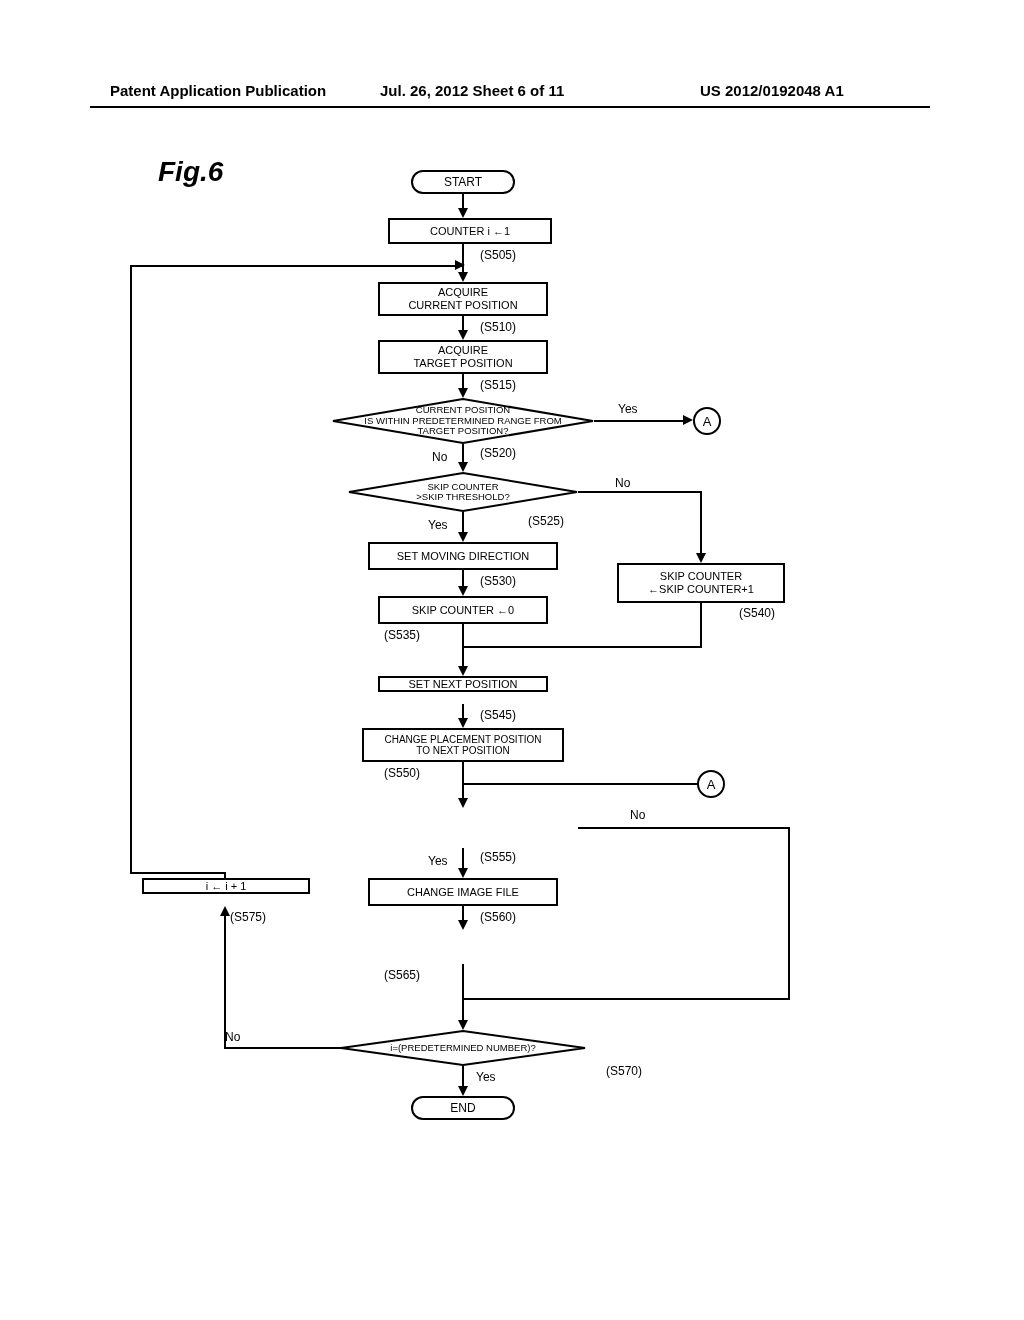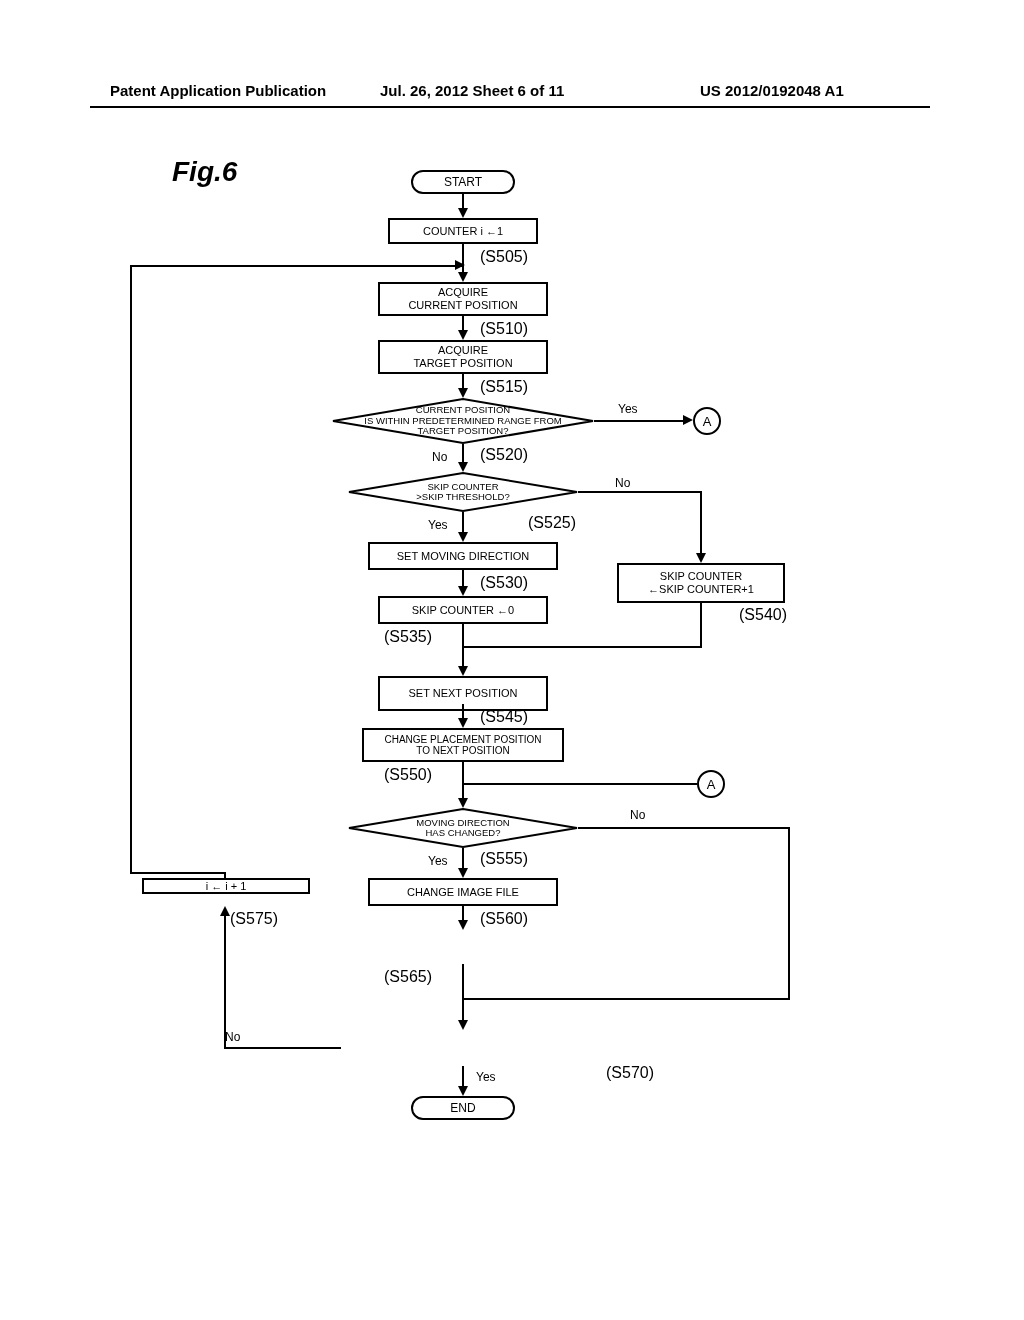--- a/index.html
+++ b/index.html
@@ -29,21 +29,20 @@
     height: 2px;
     background: #000;
   }
   .fig-label {
     position: absolute;
     top: 156px;
     left: 158px;
     font-size: 28px;
     font-weight: bold;
     font-style: italic;
-    margin-left: 14px;
   }
   .flowchart {
     position: absolute;
     top: 170px;
     left: 0;
     width: 1024px;
     height: 1100px;
   }
   .terminator {
     position: absolute;
@@ -89,21 +88,21 @@
     background: #fff;
     display: flex;
     align-items: center;
     justify-content: center;
     font-size: 13px;
     width: 28px;
     height: 28px;
   }
   .step-label {
     position: absolute;
-    font-size: 16px;
+    font-size: 12px;
   }
   .branch-label {
     position: absolute;
     font-size: 12px;
   }
   .line { position: absolute; background: #000; }
   .arrow-down {
     position: absolute;
     width: 0; height: 0;
     border-left: 5px solid transparent;
@@ -136,21 +135,21 @@
 <div class="hr-line"></div>
 
 <div class="fig-label">Fig.6</div>
 
 <div class="flowchart">
 
   <div class="terminator" style="left:411px; top:0px; width:104px; height:24px;">START</div>
   <div class="line" style="left:462px; top:24px; width:2px; height:16px;"></div>
   <div class="arrow-down" style="left:458px; top:38px;"></div>
 
-  <div class="process" style="left:388px; top:48px; width:150px; height:26px;">COUNTER i ←1</div>
+  <div class="process" style="left:388px; top:48px; width:164px; height:26px;">COUNTER i ←1</div>
   <div class="step-label" style="left:480px; top:78px;">(S505)</div>
   <div class="line" style="left:462px; top:74px; width:2px; height:30px;"></div>
   <div class="arrow-down" style="left:458px; top:102px;"></div>
 
   <div class="line" style="left:130px; top:95px; width:333px; height:2px;"></div>
   <div class="arrow-right" style="left:455px; top:90px;"></div>
 
   <div class="process" style="left:378px; top:112px; width:170px; height:34px; white-space:pre-line;">ACQUIRE
 CURRENT POSITION</div>
   <div class="step-label" style="left:480px; top:150px;">(S510)</div>
@@ -210,41 +209,34 @@
   <div class="step-label" style="left:739px; top:436px;">(S540)</div>
 
   <div class="process" style="left:378px; top:426px; width:170px; height:28px;">SKIP COUNTER ←0</div>
   <div class="step-label" style="left:384px; top:458px;">(S535)</div>
   <div class="line" style="left:462px; top:454px; width:2px; height:44px;"></div>
   <div class="arrow-down" style="left:458px; top:496px;"></div>
 
   <div class="line" style="left:700px; top:433px; width:2px; height:43px;"></div>
   <div class="line" style="left:464px; top:476px; width:238px; height:2px;"></div>
 
-  <div class="process" style="left:378px; top:506px; width:170px; height:35px;">SET NEXT POSITION</div>
+  <div class="process" style="left:378px; top:506px; width:170px; height:16px;">SET NEXT POSITION</div>
   <div class="step-label" style="left:480px; top:538px;">(S545)</div>
   <div class="line" style="left:462px; top:534px; width:2px; height:16px;"></div>
   <div class="arrow-down" style="left:458px; top:548px;"></div>
 
   <div class="process" style="left:362px; top:558px; width:202px; height:34px; white-space:pre-line; font-size:10px;">CHANGE PLACEMENT POSITION
 TO NEXT POSITION</div>
   <div class="step-label" style="left:384px; top:596px;">(S550)</div>
   <div class="line" style="left:462px; top:592px; width:2px; height:38px;"></div>
   <div class="arrow-down" style="left:458px; top:628px;"></div>
 
   <div class="connector" style="left:697px; top:600px;">A</div>
   <div class="line" style="left:464px; top:613px; width:233px; height:2px;"></div>
 
-  <div class="decision" style="left:348px; top:638px; width:230px; height:40px;">
-    <svg width="230" height="40">
-        <polygon points="115,1 229,20 115,39 1,20" fill="#fff" stroke="#000" stroke-width="2"></polygon>
-      </svg>
-    <div class="dlabel" style="white-space:pre-line;">MOVING DIRECTION
-HAS CHANGED?</div>
-  </div>
   <div class="step-label" style="left:480px; top:680px;">(S555)</div>
   <div class="branch-label" style="left:630px; top:638px;">No</div>
   <div class="branch-label" style="left:428px; top:684px;">Yes</div>
 
   <div class="line" style="left:578px; top:657px; width:212px; height:2px;"></div>
   <div class="line" style="left:788px; top:657px; width:2px; height:171px;"></div>
   <div class="line" style="left:464px; top:828px; width:326px; height:2px;"></div>
 
   <div class="line" style="left:462px; top:678px; width:2px; height:22px;"></div>
   <div class="arrow-down" style="left:458px; top:698px;"></div>
@@ -254,20 +246,26 @@
   <div class="line" style="left:462px; top:736px; width:2px; height:16px;"></div>
   <div class="arrow-down" style="left:458px; top:750px;"></div>
 
   <div class="process" style="left:142px; top:708px; width:168px; height:16px;">i ← i + 1</div>
   <div class="step-label" style="left:230px; top:740px;">(S575)</div>
 
   <div class="step-label" style="left:384px; top:798px;">(S565)</div>
   <div class="line" style="left:462px; top:794px; width:2px; height:58px;"></div>
   <div class="arrow-down" style="left:458px; top:850px;"></div>
 
+  <div class="decision" style="left:340px; top:860px; width:246px; height:36px;">
+    <svg width="246" height="36">
+        <polygon points="123,1 245,18 123,35 1,18" fill="#fff" stroke="#000" stroke-width="2"></polygon>
+      </svg>
+    <div class="dlabel">i=(PREDETERMINED NUMBER)?</div>
+  </div>
   <div class="step-label" style="left:570px; top:894px;margin-left:36px;">(S570)</div>
   <div class="branch-label" style="left:476px; top:900px;">Yes</div>
   <div class="branch-label" style="left:225px; top:860px;">No</div>
 
   <div class="line" style="left:224px; top:877px; width:117px; height:2px;"></div>
   <div class="line" style="left:224px; top:744px; width:2px; height:135px;"></div>
   <div class="arrow-up" style="left:220px; top:736px;"></div>
 
   <div class="line" style="left:224px; top:702px; width:2px; height:6px;"></div>
   <div class="line" style="left:130px; top:702px; width:96px; height:2px;"></div>

